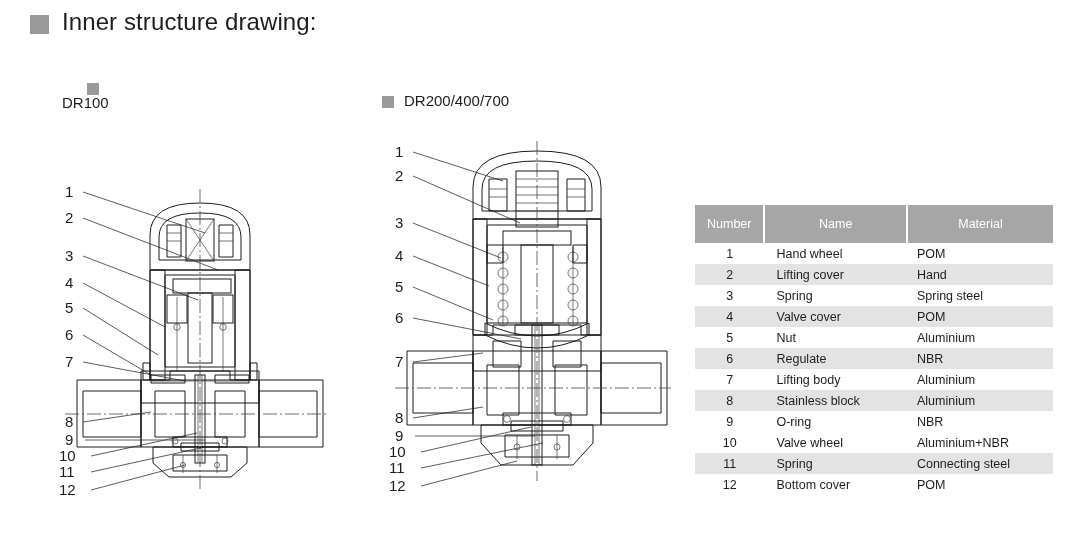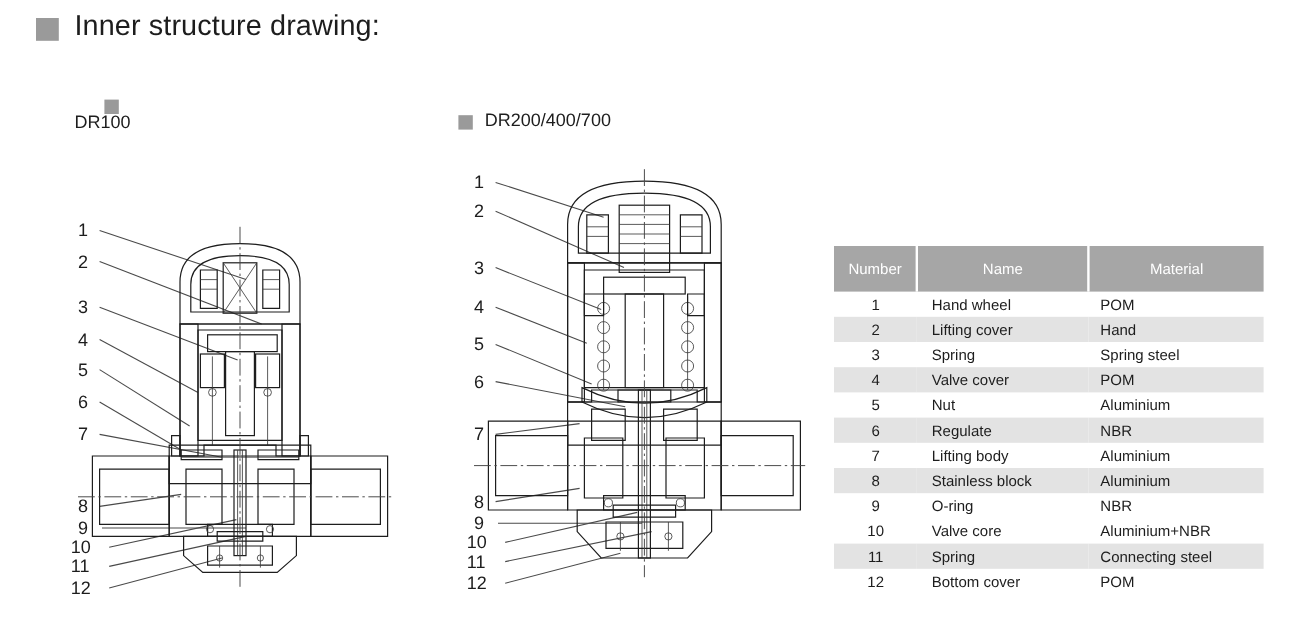--- a/index.html
+++ b/index.html
@@ -346,21 +346,21 @@
         <td class="c-name">Stainless block</td>
         <td class="c-mat">Aluminium</td>
       </tr>
       <tr>
         <td class="c-num">9</td>
         <td class="c-name">O-ring</td>
         <td class="c-mat">NBR</td>
       </tr>
       <tr>
         <td class="c-num">10</td>
-        <td class="c-name">Valve core</td>
+        <td class="c-name">Valve wheel</td>
         <td class="c-mat">Aluminium+NBR</td>
       </tr>
       <tr class="alt">
         <td class="c-num">11</td>
         <td class="c-name">Spring</td>
         <td class="c-mat">Connecting steel</td>
       </tr>
       <tr>
         <td class="c-num">12</td>
         <td class="c-name">Bottom cover</td>

